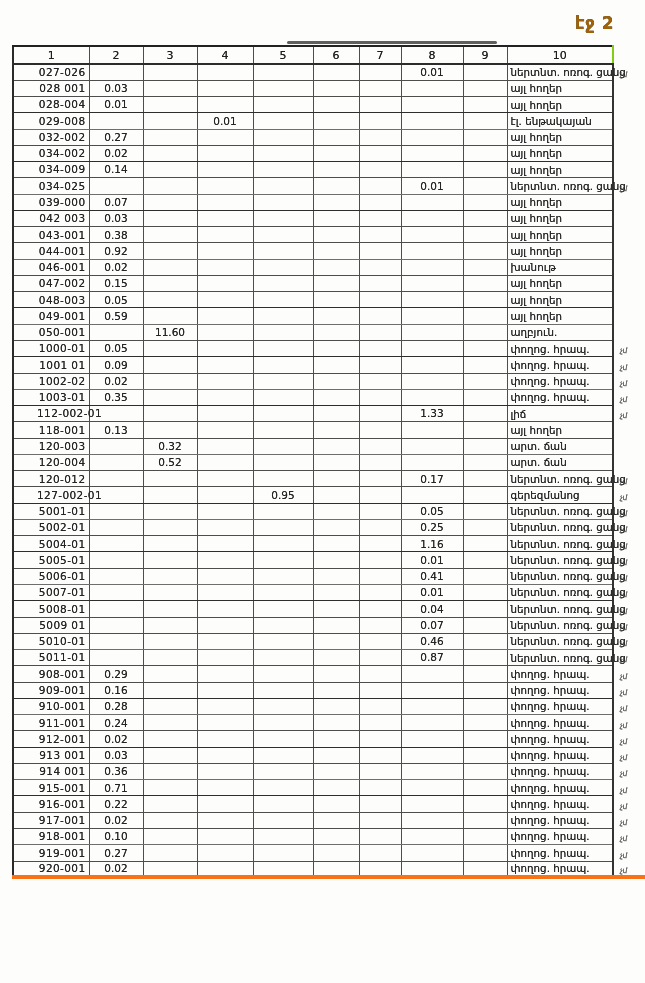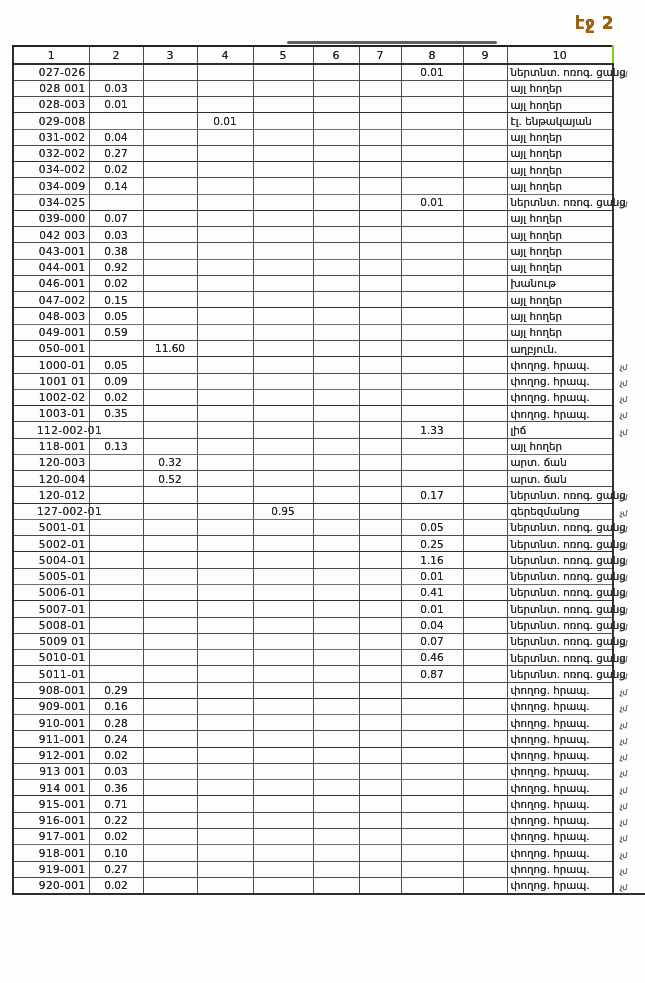--- a/index.html
+++ b/index.html
@@ -43,21 +43,21 @@
     height:18px;font-size:11px;text-align:center;color:#1e1e1e;
     border-top:2px solid #222;
     border-bottom:2px solid #2c2c2c;
   }
   tbody td{height:16.27px;font-size:10.5px;line-height:1;color:#242424;}
   td.cell-id{text-align:right;letter-spacing:.4px;padding-left:23px;}
   td.num{text-align:center;}
   td.cell-usage{text-align:left;font-size:10.3px;border-right:2px solid #333;}
   th.col-head-1,td.cell-id{border-left:2px solid #2b2b2b;}
   th.col-head-10{border-right:2px solid #84cc16;}
-  tbody tr:last-child td{border-bottom:2px solid #f97316;margin-top:16px;}
+  tbody tr:last-child td{border-bottom:4px solid #f97316;margin-top:16px;}
   
   tbody tr:nth-child(3n) td{border-bottom-color:#2e2e2e;}
   tbody tr:nth-child(4n) td{border-bottom-color:#6e6e6e;}
   tbody tr:nth-child(5n) td{border-top-color:#3a3a3a;}
   td.mark-cell, th.mark-head{border:none;background:transparent;}
   td.mark-cell{padding-left:6px;}
   td.mark-cell span{
     display:inline-block;
     font-size:7.5px;color:#555;opacity:.9;
     transform:rotate(7deg) translateY(1px);
@@ -122,21 +122,21 @@
           <td class="num"></td>
           <td class="num"></td>
           <td class="num"></td>
           <td class="num"></td>
           <td class="num"></td>
           <td class="num"></td>
           <td class="cell-usage">այլ հողեր</td>
           <td class="mark-cell"></td>
         </tr>
         <tr>
-          <td class="cell-id">028-003</td>
+          <td class="cell-id">028-004</td>
           <td class="num">0.01</td>
           <td class="num"></td>
           <td class="num"></td>
           <td class="num"></td>
           <td class="num"></td>
           <td class="num"></td>
           <td class="num"></td>
           <td class="num"></td>
           <td class="cell-usage">այլ հողեր</td>
           <td class="mark-cell"></td>
@@ -145,33 +145,20 @@
           <td class="cell-id">029-008</td>
           <td class="num"></td>
           <td class="num"></td>
           <td class="num">0.01</td>
           <td class="num"></td>
           <td class="num"></td>
           <td class="num"></td>
           <td class="num"></td>
           <td class="num"></td>
           <td class="cell-usage">էլ. ենթակայան</td>
-          <td class="mark-cell"></td>
-        </tr>
-        <tr>
-          <td class="cell-id">031-002</td>
-          <td class="num">0.04</td>
-          <td class="num"></td>
-          <td class="num"></td>
-          <td class="num"></td>
-          <td class="num"></td>
-          <td class="num"></td>
-          <td class="num"></td>
-          <td class="num"></td>
-          <td class="cell-usage">այլ հողեր</td>
           <td class="mark-cell"></td>
         </tr>
         <tr>
           <td class="cell-id">032-002</td>
           <td class="num">0.27</td>
           <td class="num"></td>
           <td class="num"></td>
           <td class="num"></td>
           <td class="num"></td>
           <td class="num"></td>

